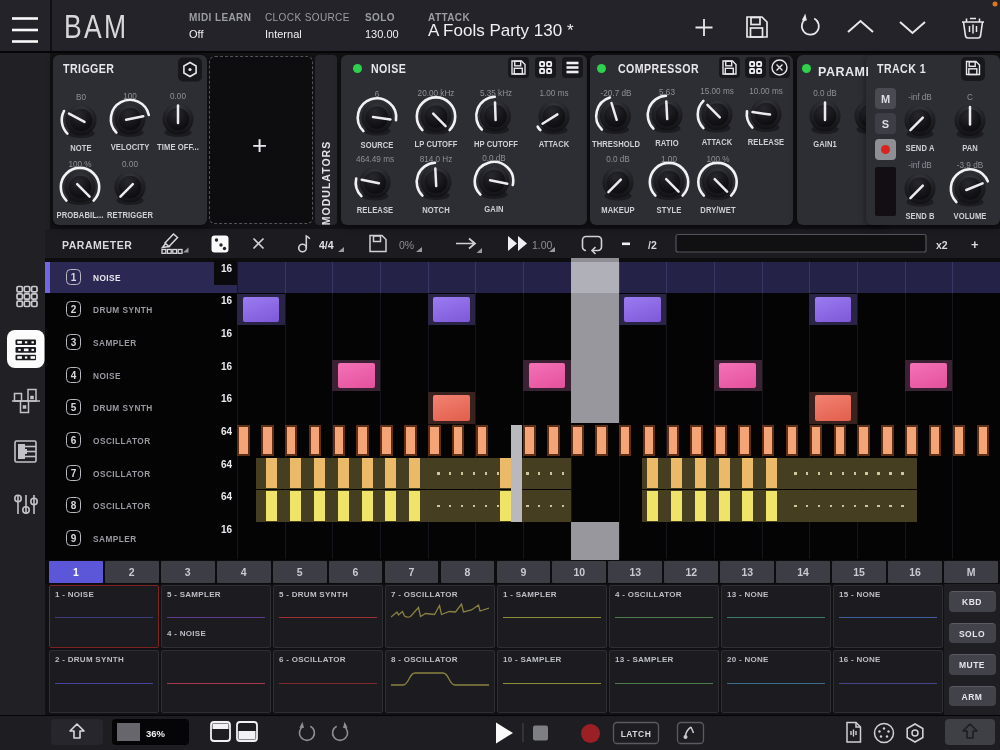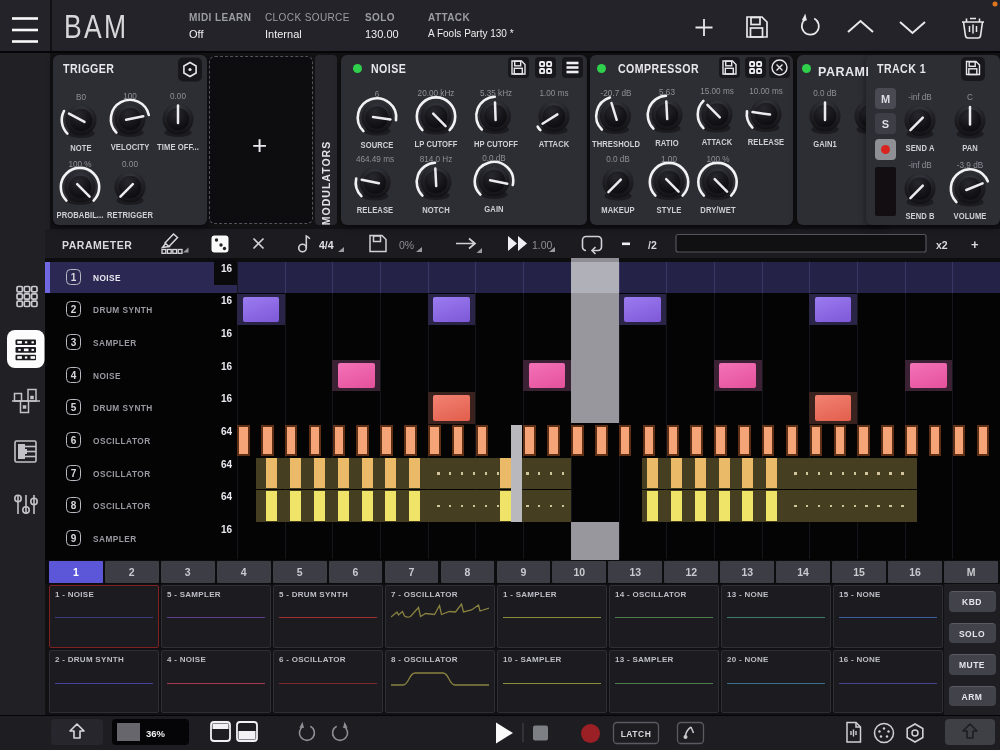--- a/index.html
+++ b/index.html
@@ -63,21 +63,21 @@
     <circle cx="995" cy="4" r="2.5" fill="#e0761e"></circle>
   </svg>
 <div class="abs" style="left:64px;top:7px;font-size:34px;color:#d8d8db;letter-spacing:3px;font-weight:400;transform-origin:left top;transform:scaleX(.78)">BAM</div>
 <div class="abs" style="left:189px;top:12px;font-size:10px;font-weight:bold;color:#9d9da5;letter-spacing:.4px">MIDI LEARN</div>
 <div class="abs" style="left:189px;top:28px;font-size:11px;color:#f0f0f2">Off</div>
 <div class="abs" style="left:265px;top:12px;font-size:10px;font-weight:normal;color:#9d9da5;letter-spacing:.4px">CLOCK SOURCE</div>
 <div class="abs" style="left:265px;top:28px;font-size:11px;color:#f0f0f2">Internal</div>
 <div class="abs" style="left:365px;top:12px;font-size:10px;font-weight:bold;color:#9d9da5;letter-spacing:.4px">SOLO</div>
 <div class="abs" style="left:365px;top:28px;font-size:11px;color:#f0f0f2">130.00</div>
 <div class="abs" style="left:428px;top:12px;font-size:10px;font-weight:bold;color:#9d9da5;letter-spacing:.4px">ATTACK</div>
-<div class="abs" style="left:428px;top:28px;font-size:10px;color:#f0f0f2">A Fools Party 130 *</div>
+<div class="abs" style="left:428px;top:21px;font-size:17px;color:#f0f0f2">A Fools Party 130 *</div>
 <svg class="abs" style="left:0;top:270" width="50" height="260" viewBox="0 0 50 260">
     <rect x="17.0" y="16.5" width="5.4" height="5.4" rx="1.2" fill="none" stroke="#c9c9cf" stroke-width="1.7"></rect>
     <rect x="24.3" y="16.5" width="5.4" height="5.4" rx="1.2" fill="none" stroke="#c9c9cf" stroke-width="1.7"></rect>
     <rect x="31.6" y="16.5" width="5.4" height="5.4" rx="1.2" fill="none" stroke="#c9c9cf" stroke-width="1.7"></rect>
     <rect x="17.0" y="23.8" width="5.4" height="5.4" rx="1.2" fill="none" stroke="#c9c9cf" stroke-width="1.7"></rect>
     <rect x="24.3" y="23.8" width="5.4" height="5.4" rx="1.2" fill="none" stroke="#c9c9cf" stroke-width="1.7"></rect>
     <rect x="31.6" y="23.8" width="5.4" height="5.4" rx="1.2" fill="none" stroke="#c9c9cf" stroke-width="1.7"></rect>
     <rect x="17.0" y="31.1" width="5.4" height="5.4" rx="1.2" fill="none" stroke="#c9c9cf" stroke-width="1.7"></rect>
     <rect x="24.3" y="31.1" width="5.4" height="5.4" rx="1.2" fill="none" stroke="#c9c9cf" stroke-width="1.7"></rect>
     <rect x="31.6" y="31.1" width="5.4" height="5.4" rx="1.2" fill="none" stroke="#c9c9cf" stroke-width="1.7"></rect>
@@ -620,33 +620,33 @@
 <div class="cline" style="left:278.9px;top:617.0px;background:#9c3032"></div>
 <div class="card" style="left:384.9px;top:584.5px;"></div>
 <div class="cardt" style="left:390.9px;top:589.5px">7 - OSCILLATOR</div>
 <svg class="abs" style="left:390.9px;top:602.5px" width="98" height="20" viewBox="0 0 98 20">
     <path d="M0 14 l6 -5 l1.5 3 l4 -3.5 l2 4.5 q3 2 6 0.5 l8 -9 l2 9 l5 -3 l9 1 l5 -9 l2 9 l8 -3 l6 0.5 l6 -8 l2 8 l8 -2 l7 -5 l1.5 6 l9 -3" fill="none" stroke="#8a8240" stroke-width="1.3"></path>
   </svg>
 <div class="card" style="left:496.9px;top:584.5px;"></div>
 <div class="cardt" style="left:502.9px;top:589.5px">1 - SAMPLER</div>
 <div class="cline" style="left:502.9px;top:617.0px;background:#8c8c3a"></div>
 <div class="card" style="left:608.9px;top:584.5px;"></div>
-<div class="cardt" style="left:614.9px;top:589.5px">14 - OSCILLATOR</div>
+<div class="cardt" style="left:614.9px;top:589.5px">4 - OSCILLATOR</div>
 <div class="cline" style="left:614.9px;top:617.0px;background:#4c7c4c"></div>
 <div class="card" style="left:720.9px;top:584.5px;"></div>
 <div class="cardt" style="left:726.9px;top:589.5px">13 - NONE</div>
 <div class="cline" style="left:726.9px;top:617.0px;background:#3c7a6a"></div>
 <div class="card" style="left:832.9px;top:584.5px;"></div>
 <div class="cardt" style="left:838.9px;top:589.5px">15 - NONE</div>
 <div class="cline" style="left:838.9px;top:617.0px;background:#3c5c9c"></div>
 <div class="card" style="left:48.9px;top:650px;"></div>
 <div class="cardt" style="left:54.9px;top:655px">2 - DRUM SYNTH</div>
 <div class="cline" style="left:54.9px;top:682.5px;background:#4444a0"></div>
 <div class="card" style="left:160.9px;top:650px;"></div>
-<div class="cardt" style="left:166.9px;top:655px">4 - NOISE</div>
+<div class="cardt" style="left:166.9px;top:629px">4 - NOISE</div>
 <div class="cline" style="left:166.9px;top:682.5px;background:#a83a50"></div>
 <div class="card" style="left:272.9px;top:650px;"></div>
 <div class="cardt" style="left:278.9px;top:655px">6 - OSCILLATOR</div>
 <div class="cline" style="left:278.9px;top:682.5px;background:#7a2c2c"></div>
 <div class="card" style="left:384.9px;top:650px;"></div>
 <div class="cardt" style="left:390.9px;top:655px">8 - OSCILLATOR</div>
 <svg class="abs" style="left:390.9px;top:668px" width="98" height="20" viewBox="0 0 98 20">
     <path d="M0 17 h12 c6 0 6 -12 12 -12 h28 c6 0 6 12 12 12 h34" fill="none" stroke="#8a8240" stroke-width="1.3"></path>
   </svg>
 <div class="card" style="left:496.9px;top:650px;"></div>

